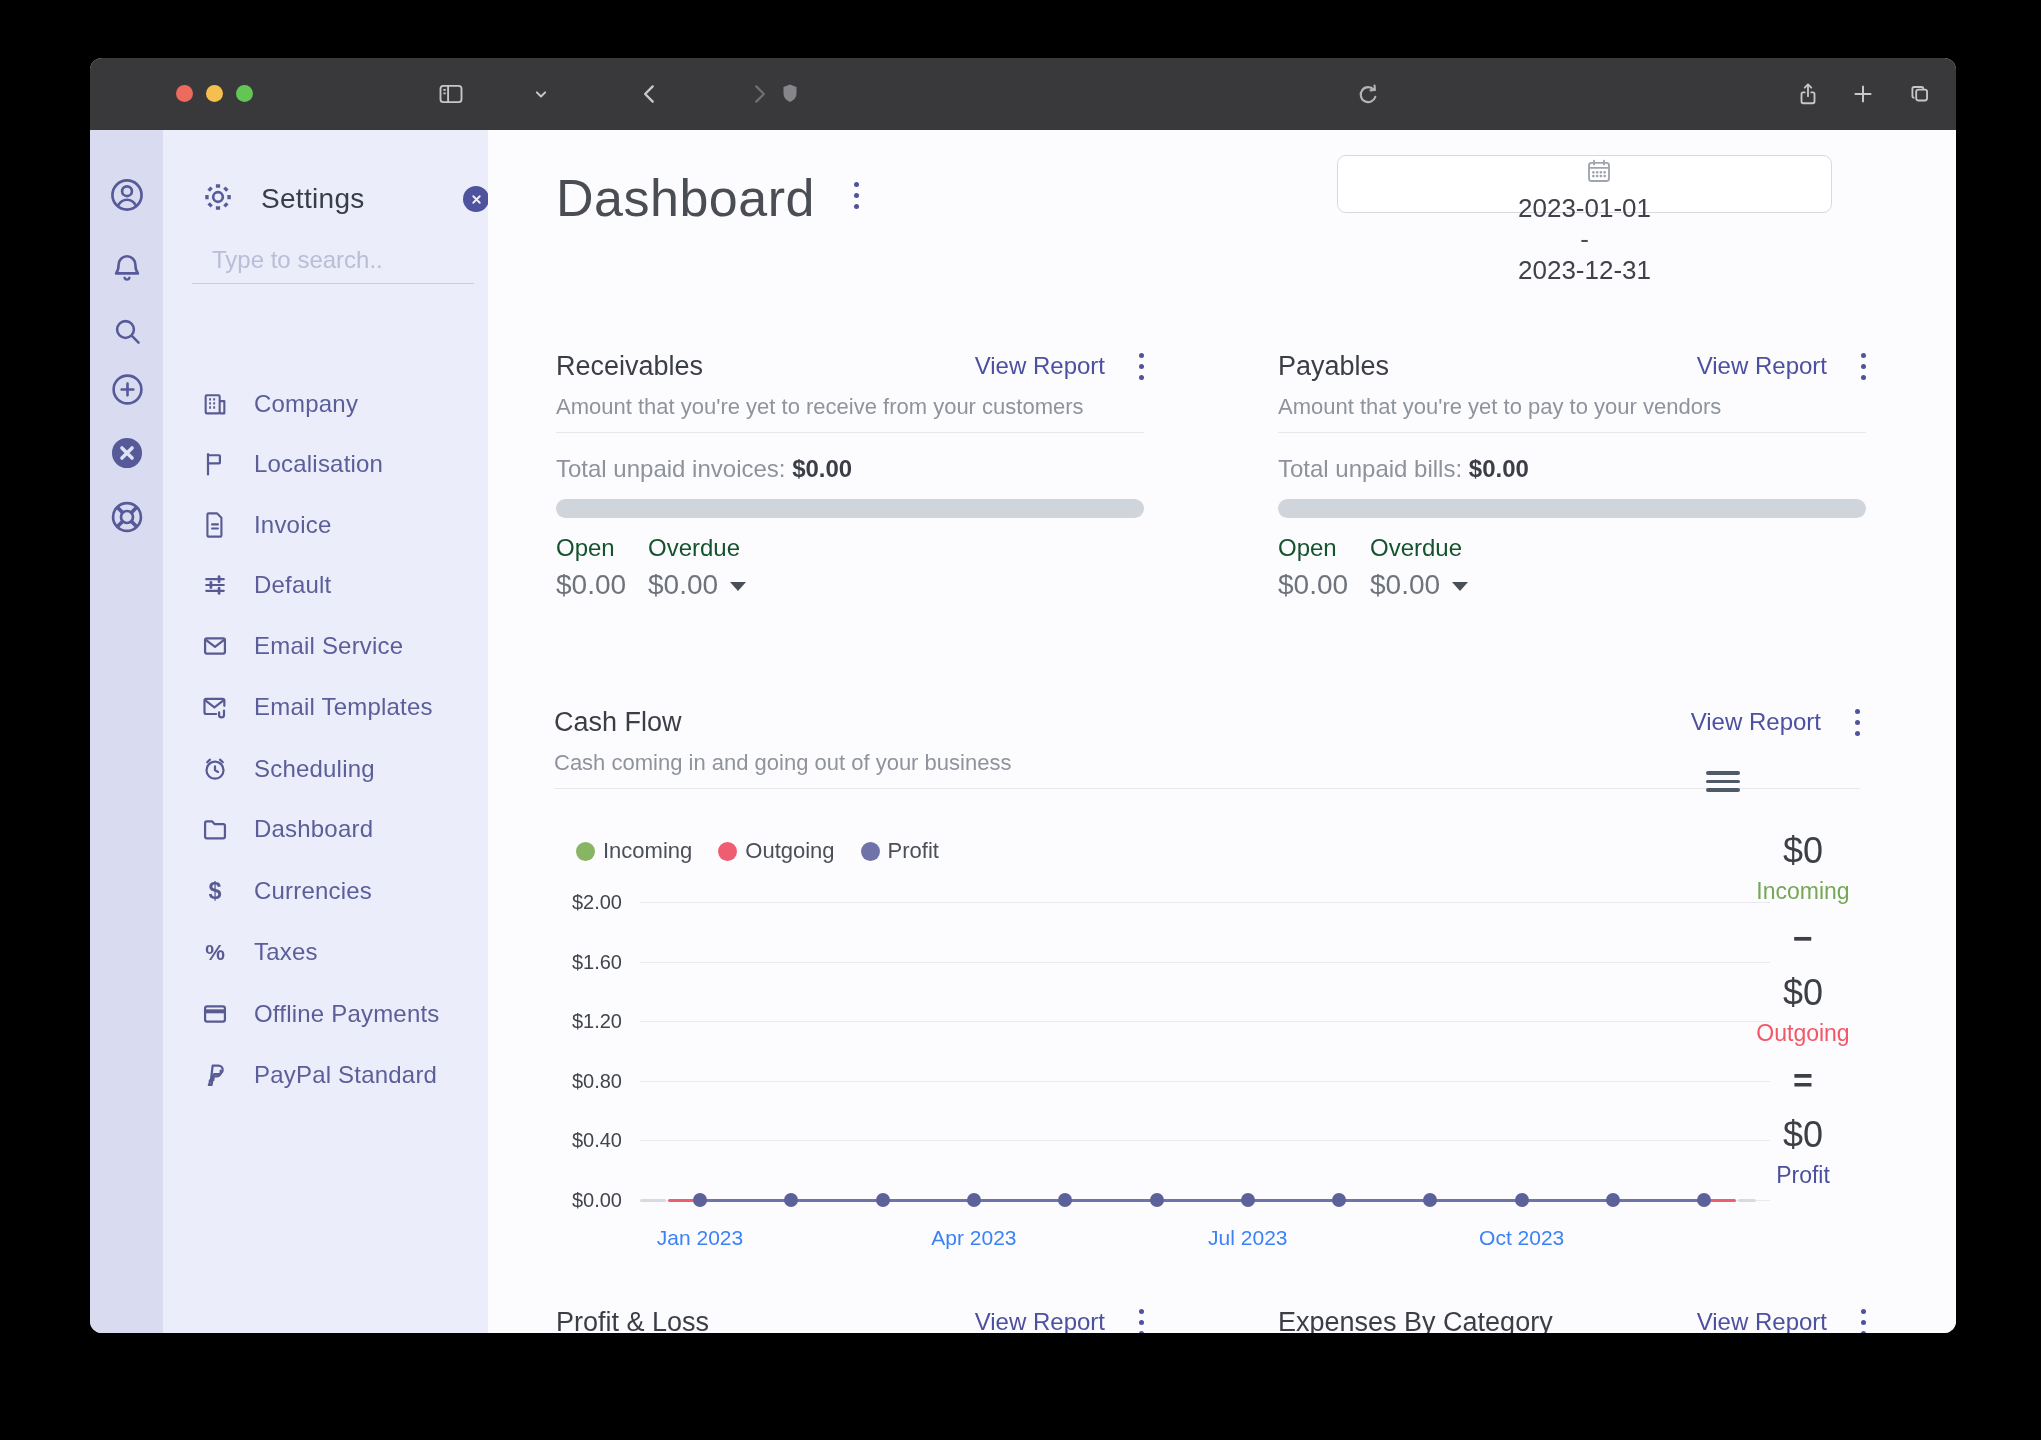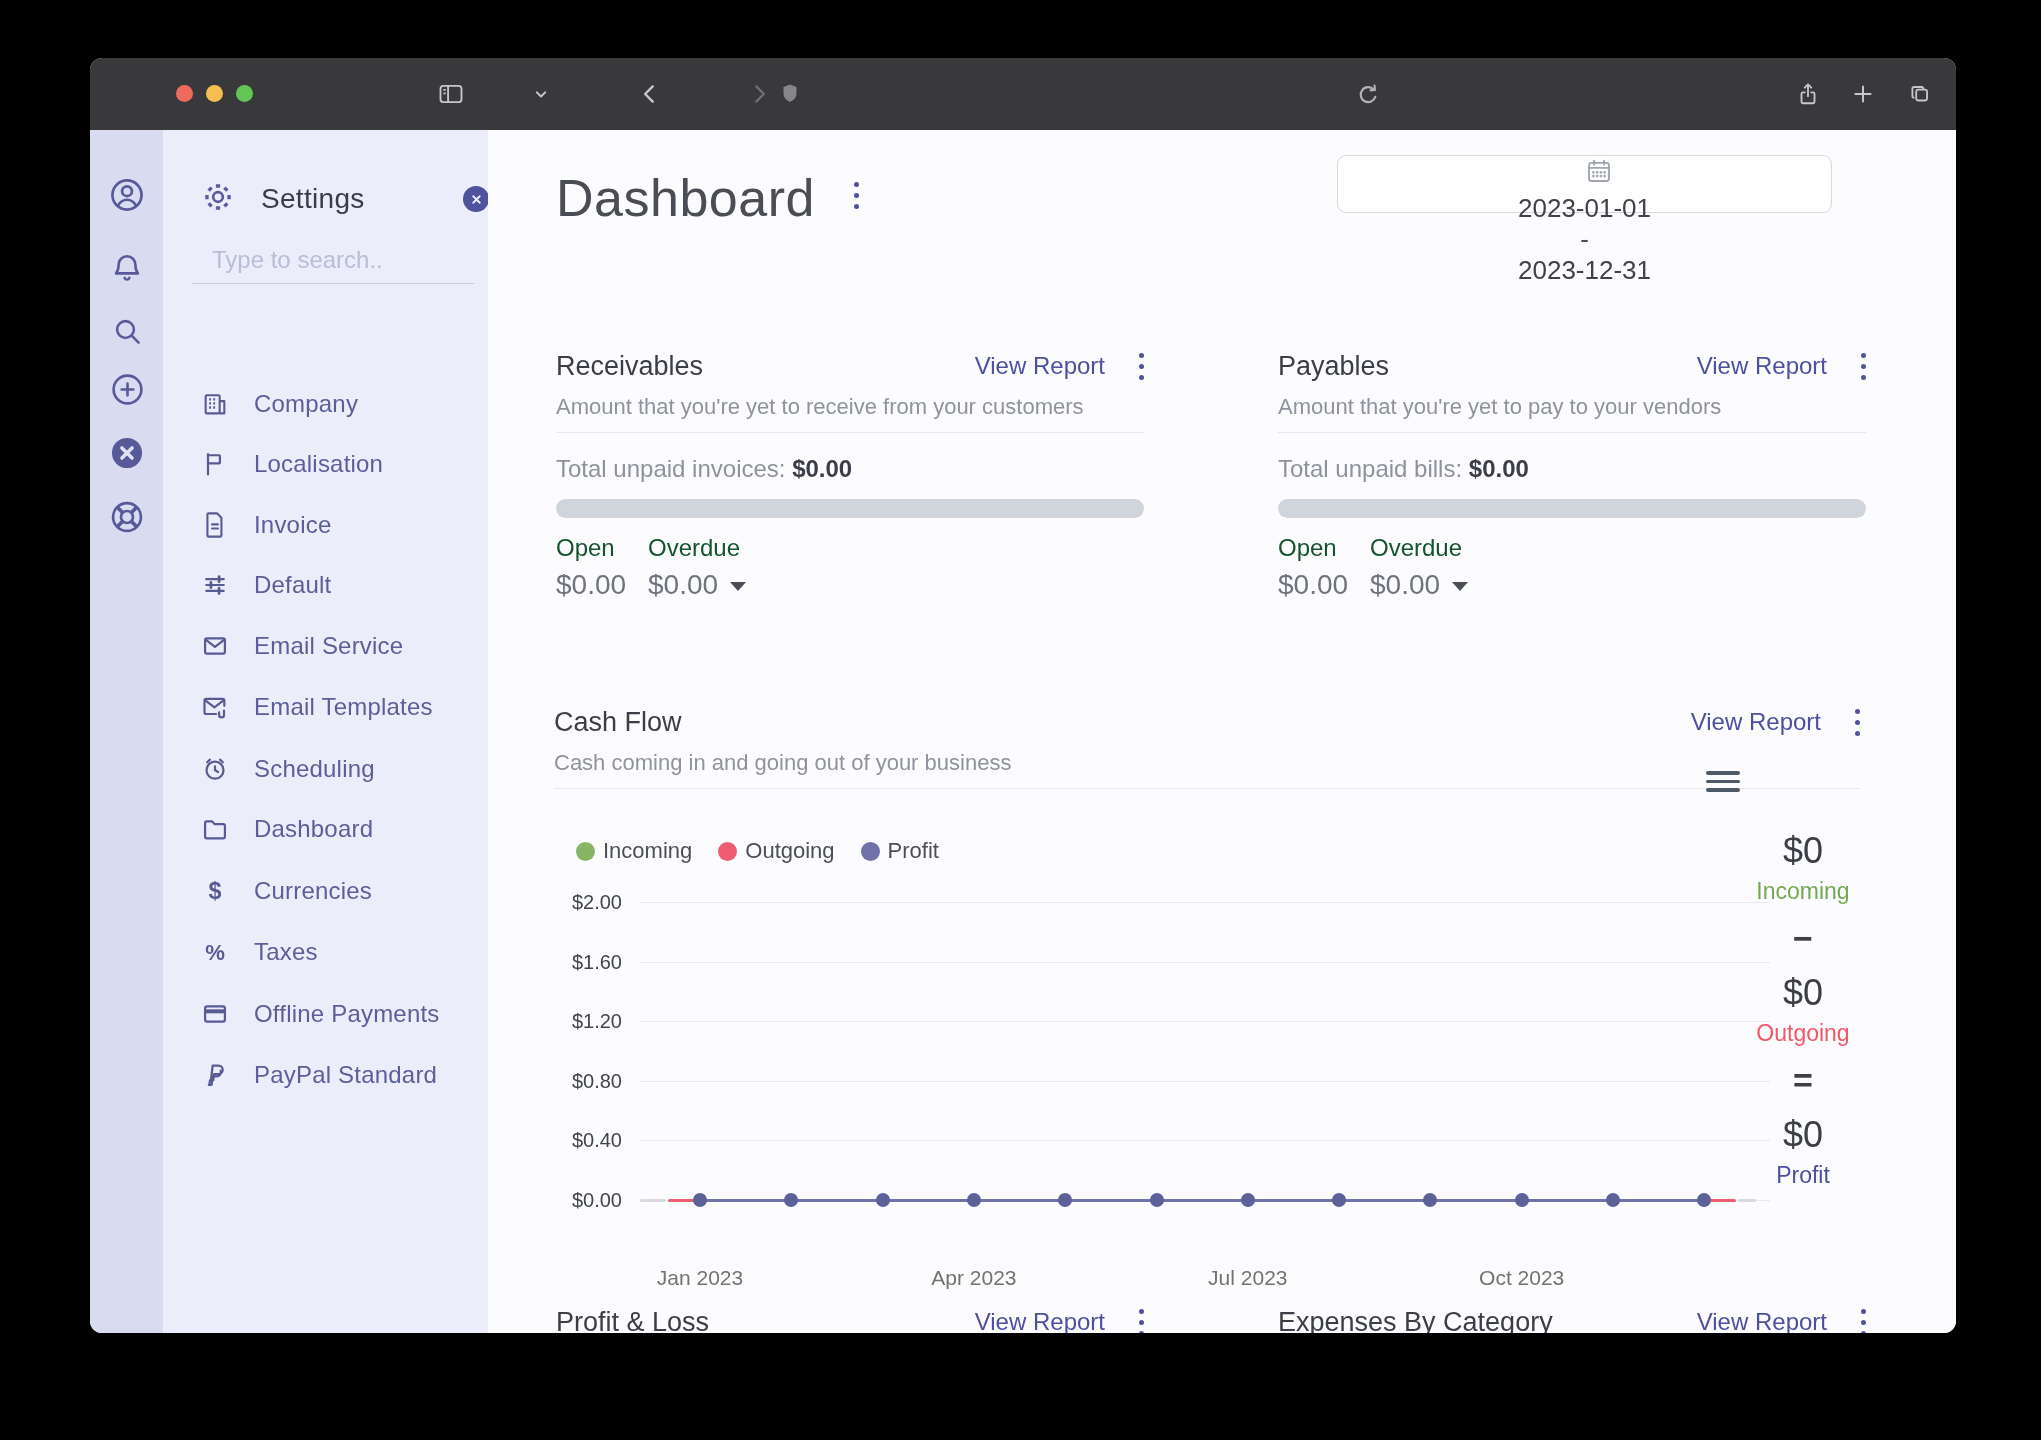--- a/index.html
+++ b/index.html
@@ -69,21 +69,21 @@
   .hamburger { position:absolute; left:1218px; top:632px; width:34px; padding:4px 0; cursor:pointer; }
   .hamburger i { display:block; height:3.5px; background:#4f5a68; margin:5px 0; border-radius:2px; }
 
   .chart { position:absolute; left:66px; top:700px; width:1306px; height:420px; }
   .gridrow { position:absolute; left:0; width:100%; height:0; }
   .gridrow .ylab { position:absolute; left:0; top:-11px; width:68px; text-align:right; font-size:20px; color:#41454c; }
   .gridrow .gl { position:absolute; left:86px; right:90px; top:0; height:1px; background:#e9e9ef; }
   .dot { position:absolute; width:14px; height:14px; border-radius:50%; background:#5d6199; margin:-7px 0 0 -7px; }
   .baseline { position:absolute; height:3px; background:#6f73aa; margin-top:-1.5px; border-radius:2px; }
   .stub { position:absolute; height:3px; margin-top:-1.5px; border-radius:2px; }
-  .xlab { position:absolute; font-size:21px; color:#737373; transform:translateX(-50%);margin-top:40px; }
+  .xlab { position:absolute; font-size:21px; color:#3b82f6; transform:translateX(-50%); }
 
   .summary { position:absolute; left:1155px; top:700px; width:320px; text-align:center; }
   .sum-val { font-size:36px; color:#3c4046; }
   .sum-lab { margin-top:6px; font-size:23px; }
   .sum-op { font-size:34px; font-weight:700; color:#3c4046; margin:14px 0; }
   .lab-incoming { color:#74a854; }
   .lab-outgoing { color:#f25767; }
   .lab-profit { color:#4c4f9f; }
 
   .bottom-card { position:absolute; top:1176px; width:588px; }

